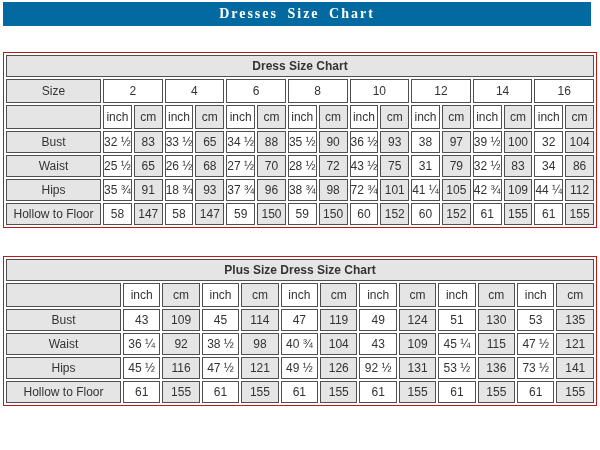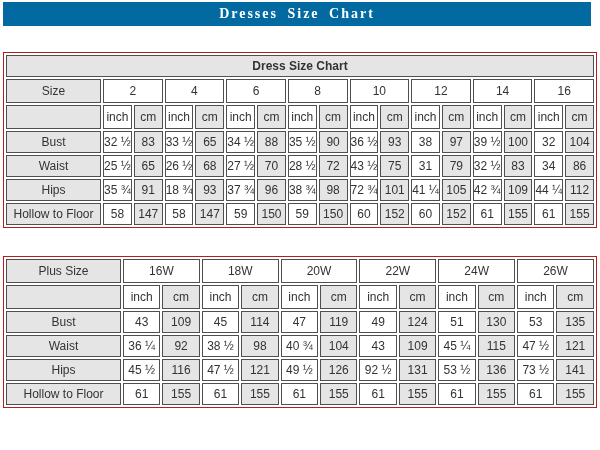--- a/index.html
+++ b/index.html
@@ -209,28 +209,22 @@
           <col>
           <col>
           <col>
           <col>
           <col>
           <col>
           <col>
           <col>
         </colgroup>
         <tbody>
-          <tr class="size-row">
-            <td class="gray">Plus Size</td>
-            <td class="white" colspan="2">16W</td>
-            <td class="white" colspan="2">18W</td>
-            <td class="white" colspan="2">20W</td>
-            <td class="white" colspan="2">22W</td>
-            <td class="white" colspan="2">24W</td>
-            <td class="white" colspan="2">26W</td>
+          <tr>
+            <td class="title-cell" colspan="13">Plus Size Dress Size Chart</td>
           </tr>
           <tr class="unit-row">
             <td class="gray"></td>
             <td class="white">inch</td>
             <td class="gray">cm</td>
             <td class="white">inch</td>
             <td class="gray">cm</td>
             <td class="white">inch</td>
             <td class="gray">cm</td>
             <td class="white">inch</td>

